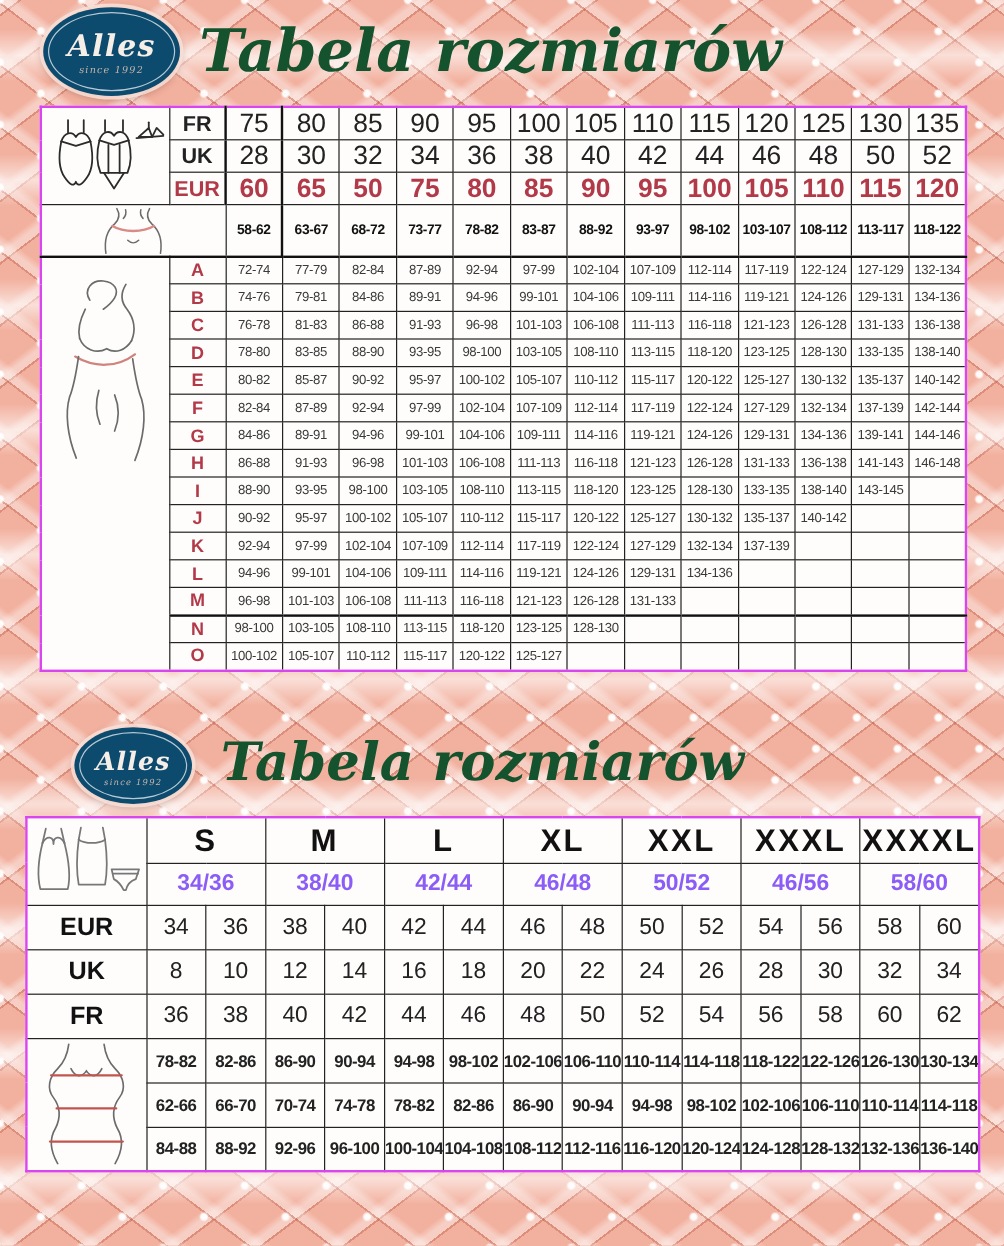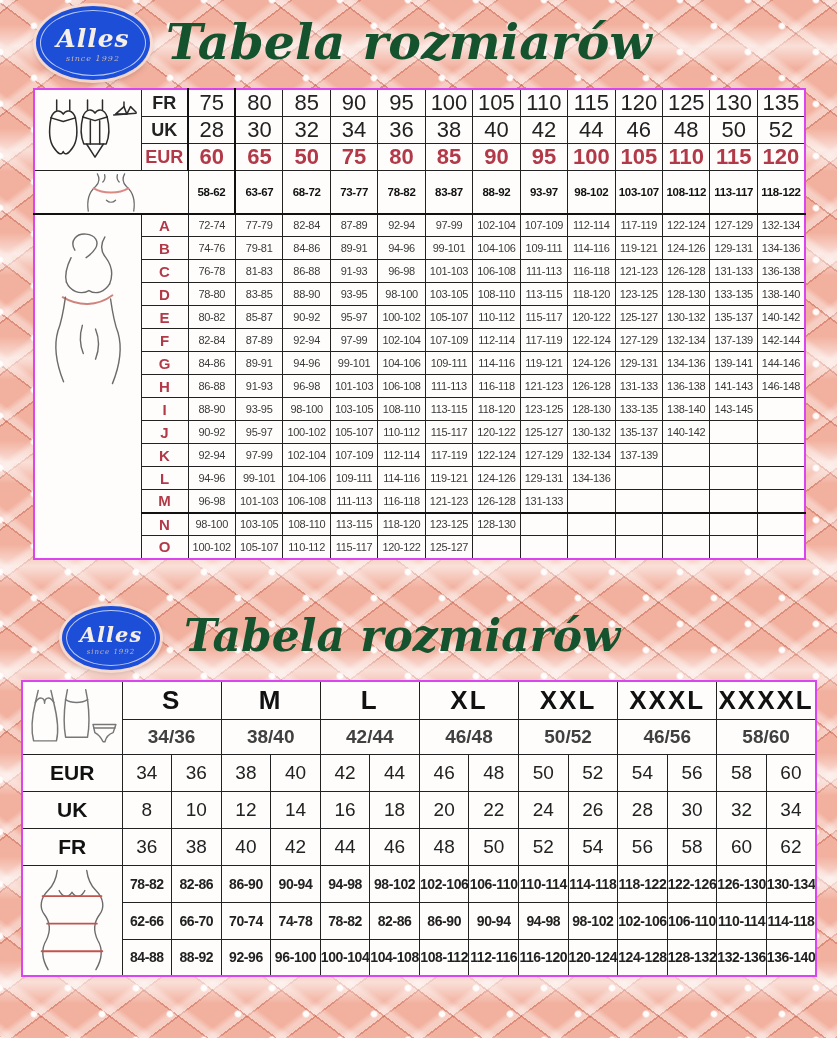--- a/index.html
+++ b/index.html
@@ -21,21 +21,21 @@
         rgba(190,95,75,.42) 0 1.6px, rgba(255,255,255,.38) 1.6px 7px,
         rgba(255,255,255,0) 13px 41.3px);
     background-size:auto, 68px 52px, 68px 52px, auto, auto;
     background-position:0 0, 0 0, 34px 26px, 0 0, 0 0;
   }
   .abs{position:absolute;}
 
   
   .logo{display:flex;align-items:center;justify-content:center;}
   .logo .oval{
-    position:relative;width:100%;height:100%;background:#1d4ed8;border-radius:50%;
+    position:relative;width:100%;height:100%;background:#0c4a6e;border-radius:50%;
     display:flex;flex-direction:column;align-items:center;justify-content:center;
     box-shadow:0 0 0 3px rgba(250,225,215,.85), 0 2px 7px rgba(100,45,30,.45);
   }
   .logo .oval::before{
     content:"";position:absolute;inset:4px;border:1px solid rgba(255,255,255,.7);border-radius:50%;
   }
   .logo-name{
     font-family:"DejaVu Serif",serif;font-style:italic;font-weight:bold;
     color:#f6efe8;font-size:25px;line-height:1;margin-top:3px;letter-spacing:1px;
   }
@@ -70,21 +70,21 @@
   .sys-label{font-weight:bold;font-size:18px;}
   .sys-val{font-size:22px;}
   .red{color:#b23a48;font-weight:bold;}
   .ub-val{font-size:11.5px;font-weight:bold;letter-spacing:-0.3px;color:#111;}
   .cup-letter{color:#b23a48;font-weight:bold;font-size:15px;}
   .cup-val{font-size:11px;letter-spacing:-0.3px;color:#3a3a3a;}
   .icon-cell{background:#fefdfc;}
   .icon-cell.big{vertical-align:top;padding-top:16px;}
 
   .grp{font-size:26px;font-weight:bold;letter-spacing:2px;color:#111;}
-  .pair{font-size:19px;font-weight:bold;color:#404040;}
+  .pair{font-size:19px;font-weight:bold;color:#8b5cf6;}
   .conv-label{font-size:21px;font-weight:bold;color:#111;}
   .conv-val{font-size:19px;}
   .meas-val{font-size:14px;font-weight:bold;letter-spacing:-0.4px;color:#222;}
 
   svg{display:block;margin:0 auto;}
 </style>
 </head>
 <body>
 
 <div id="logo1" class="logo abs" style="left:36px;top:6px;width:114px;height:74px;">

